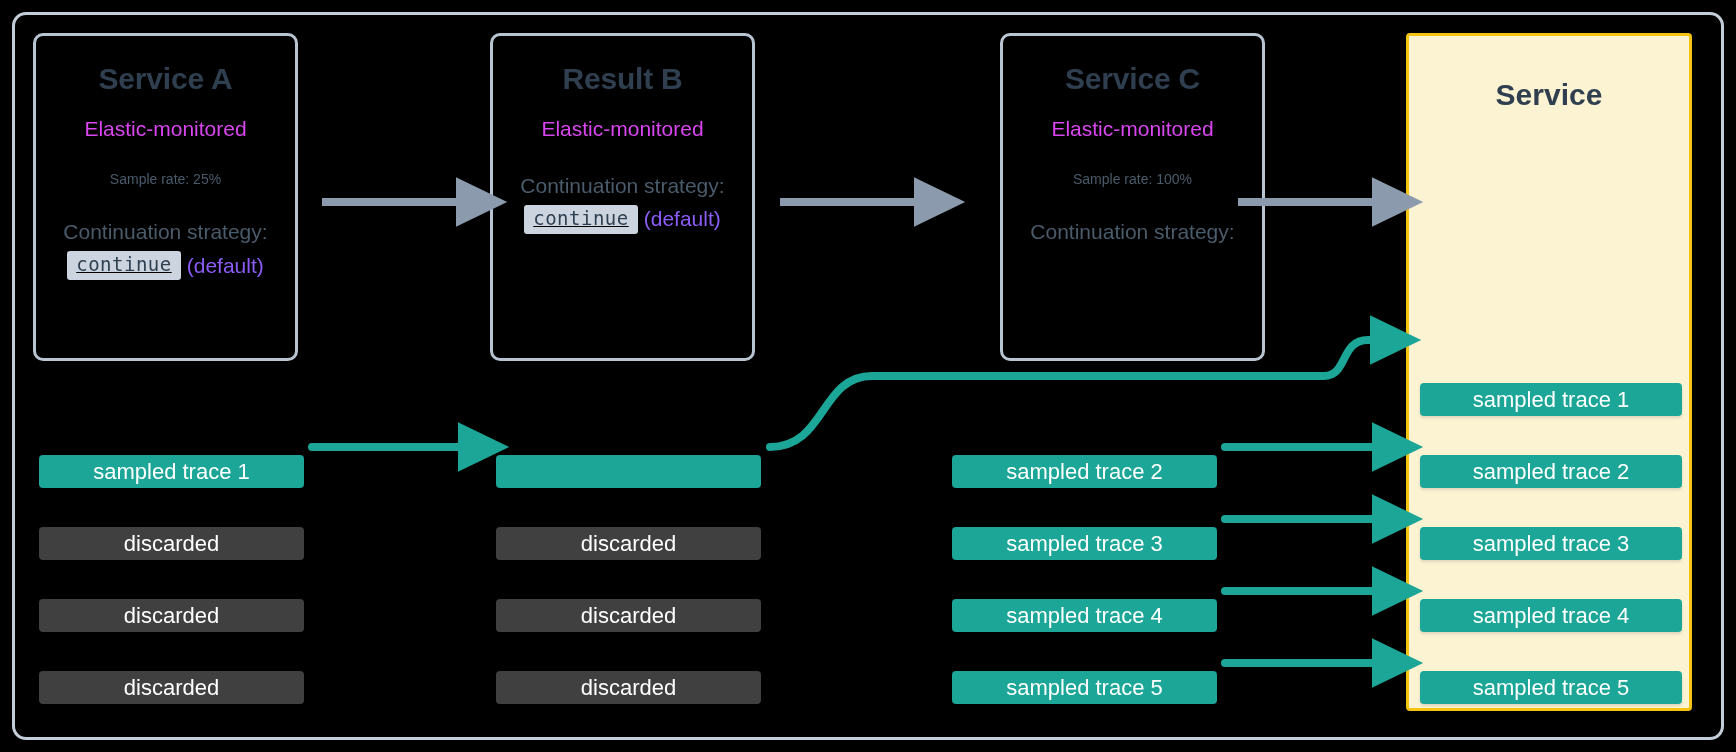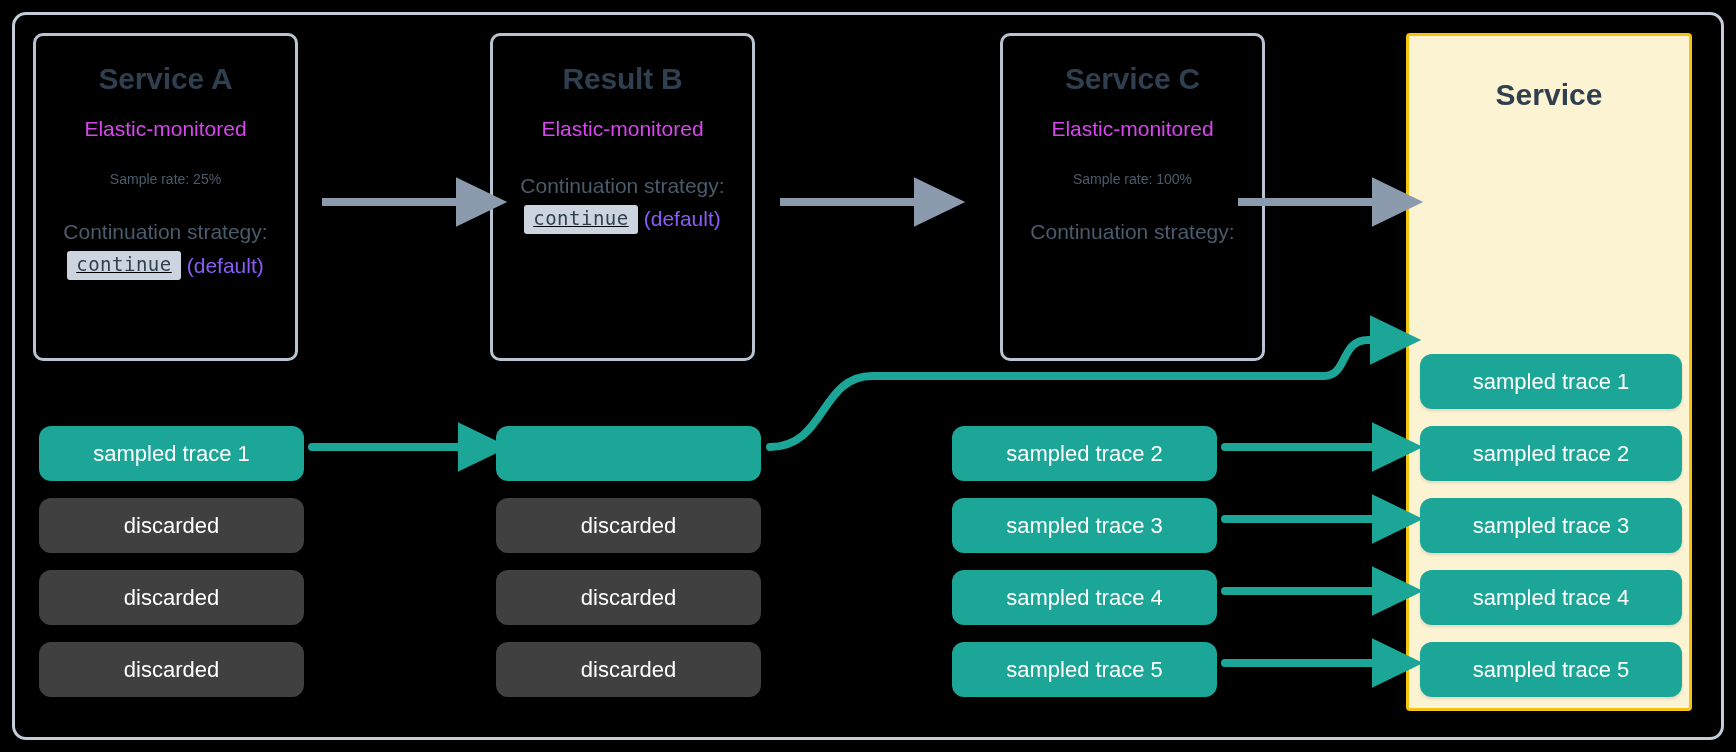--- a/index.html
+++ b/index.html
@@ -107,29 +107,30 @@
     margin-top: 42px;
     text-align: center;
     font-size: 30px;
     font-weight: bold;
     color: #2f3f4f;
   }
 
   
   .pill {
     position: absolute;
-    height: 55px;
-    border-radius: 12px;
+    height: 33px;
+    border-radius: 4px;
     display: flex;
     align-items: center;
     justify-content: center;
     color: #ffffff;
     font-size: 22px;
     line-height: 1;
     white-space: nowrap;
+    margin-top: 29px;
   }
   .pill.sampled { background: #1ba697; }
   .pill.discarded { background: #404040; }
   .pill.result-pill {
     background: #1ba697;
     box-shadow: 0 2px 3px rgba(0,0,0,0.12);
   }
 
   
   #wires {

